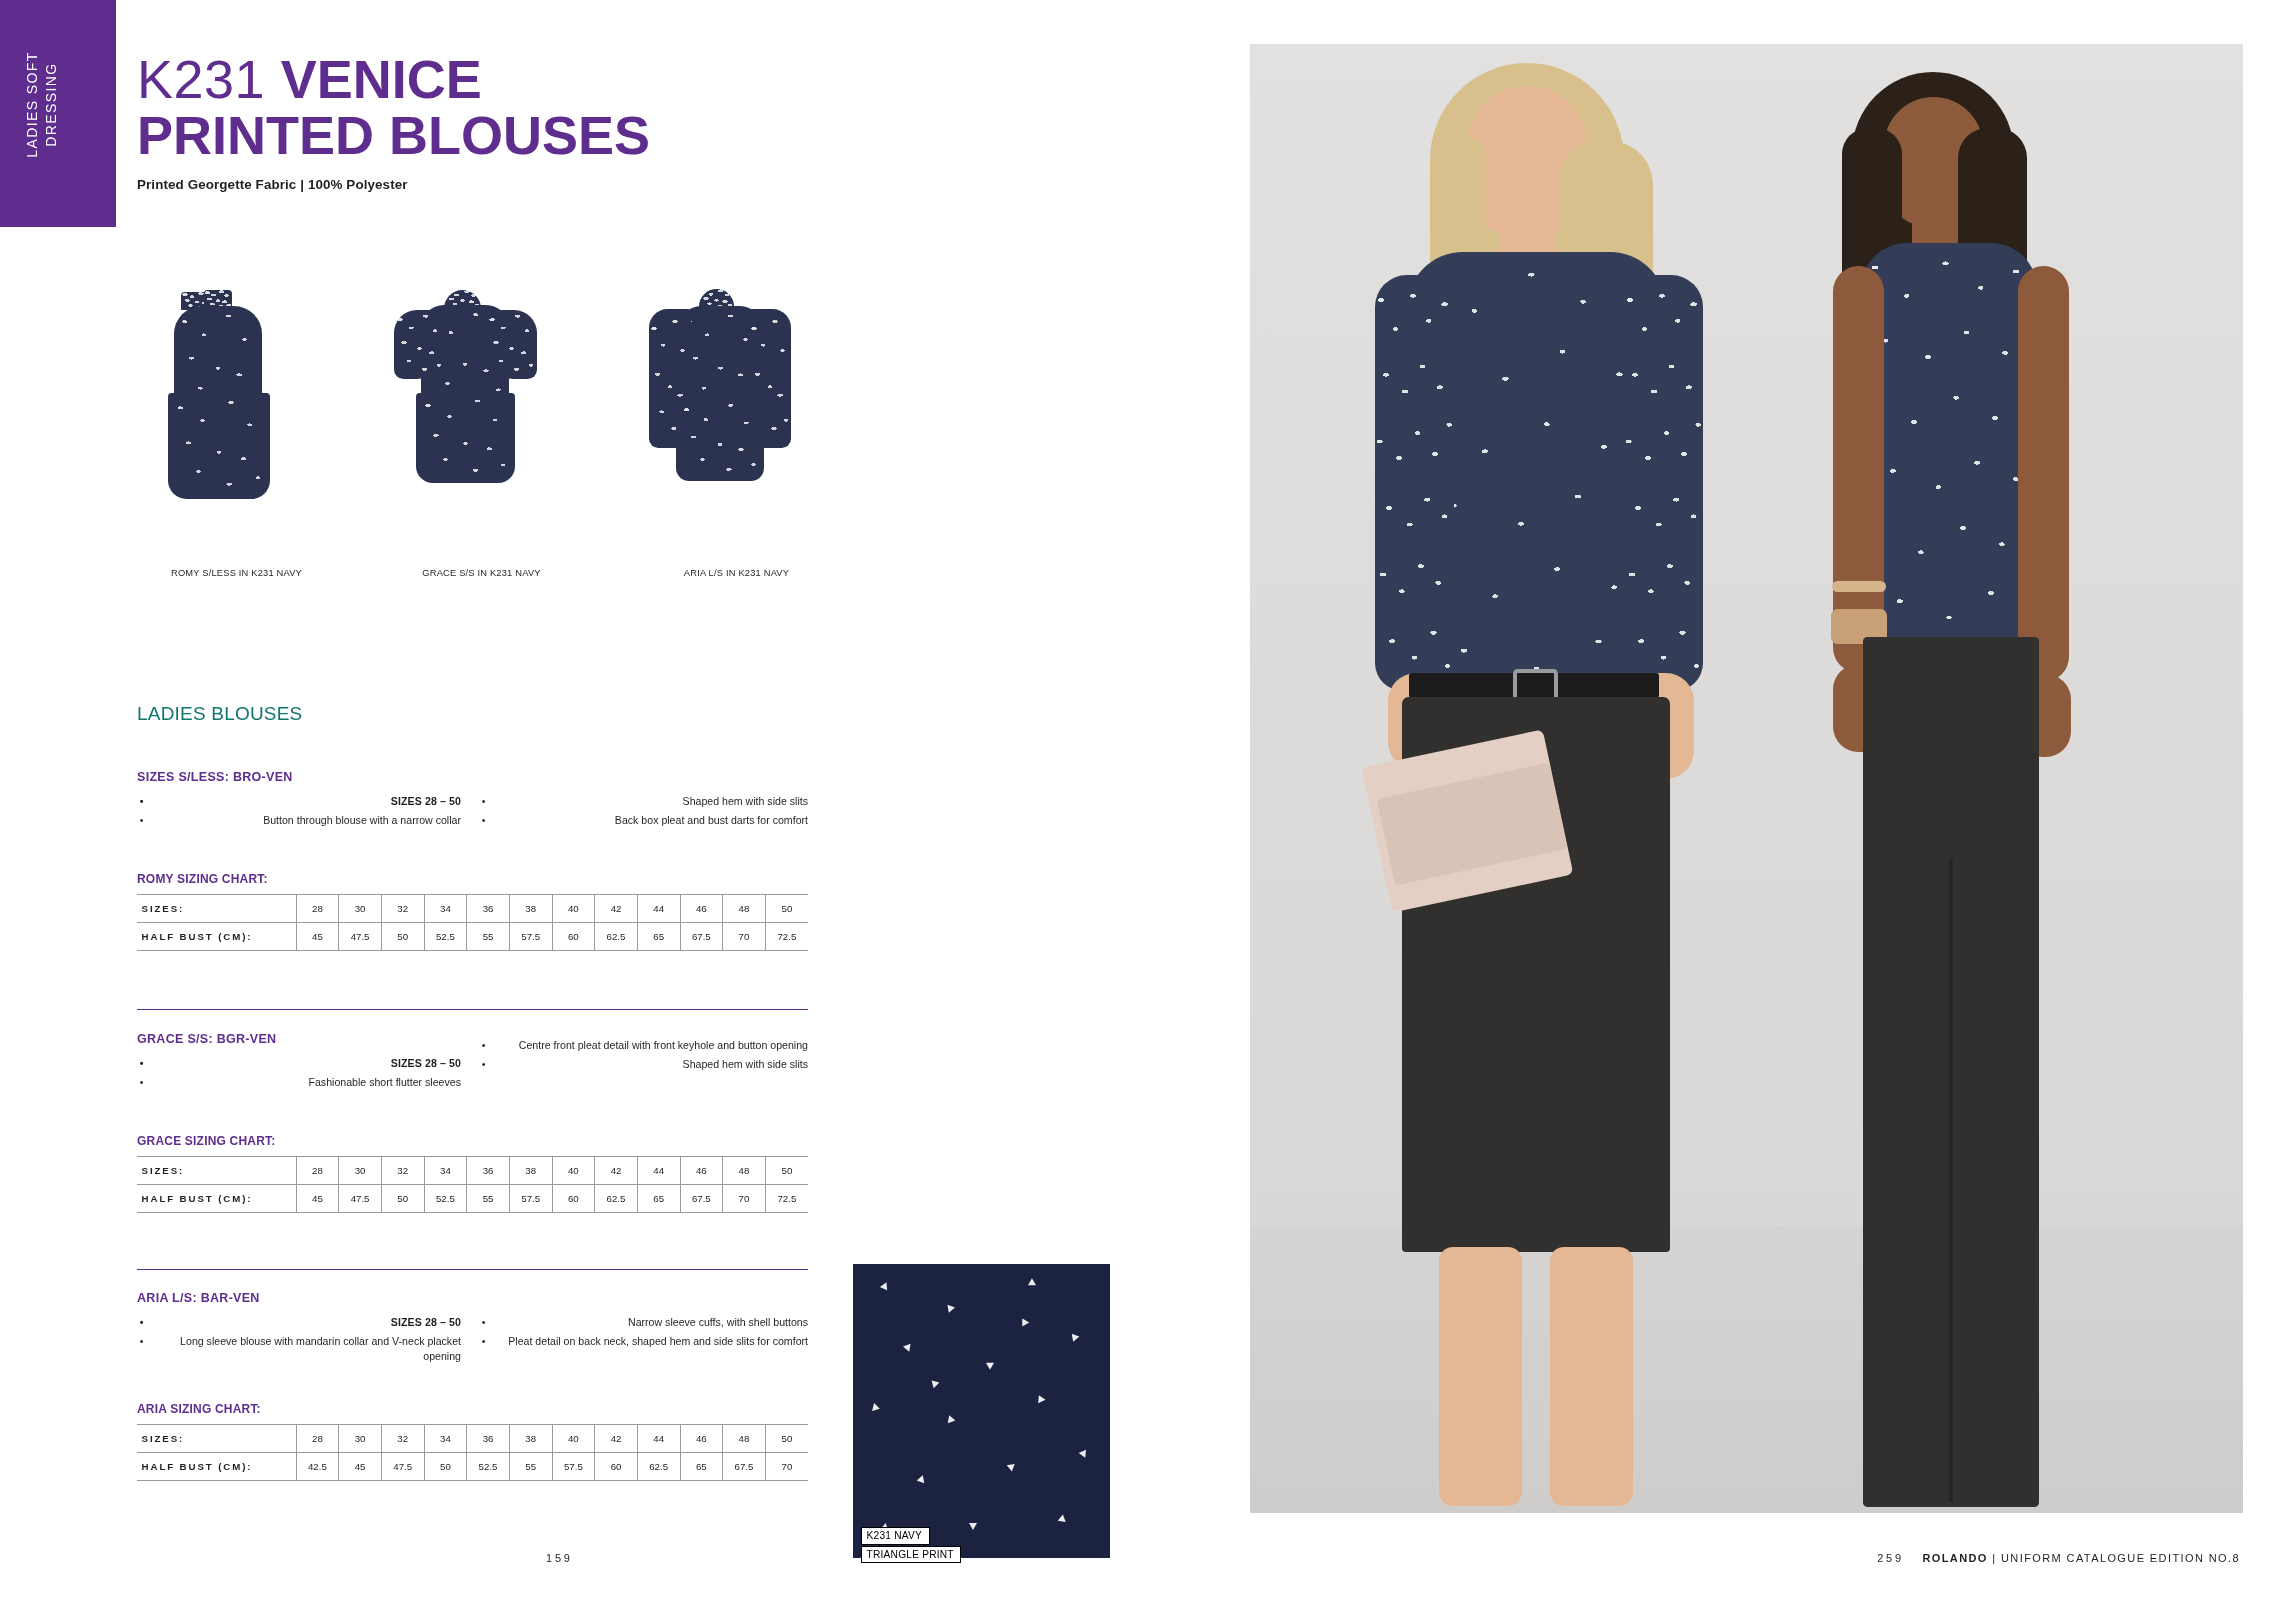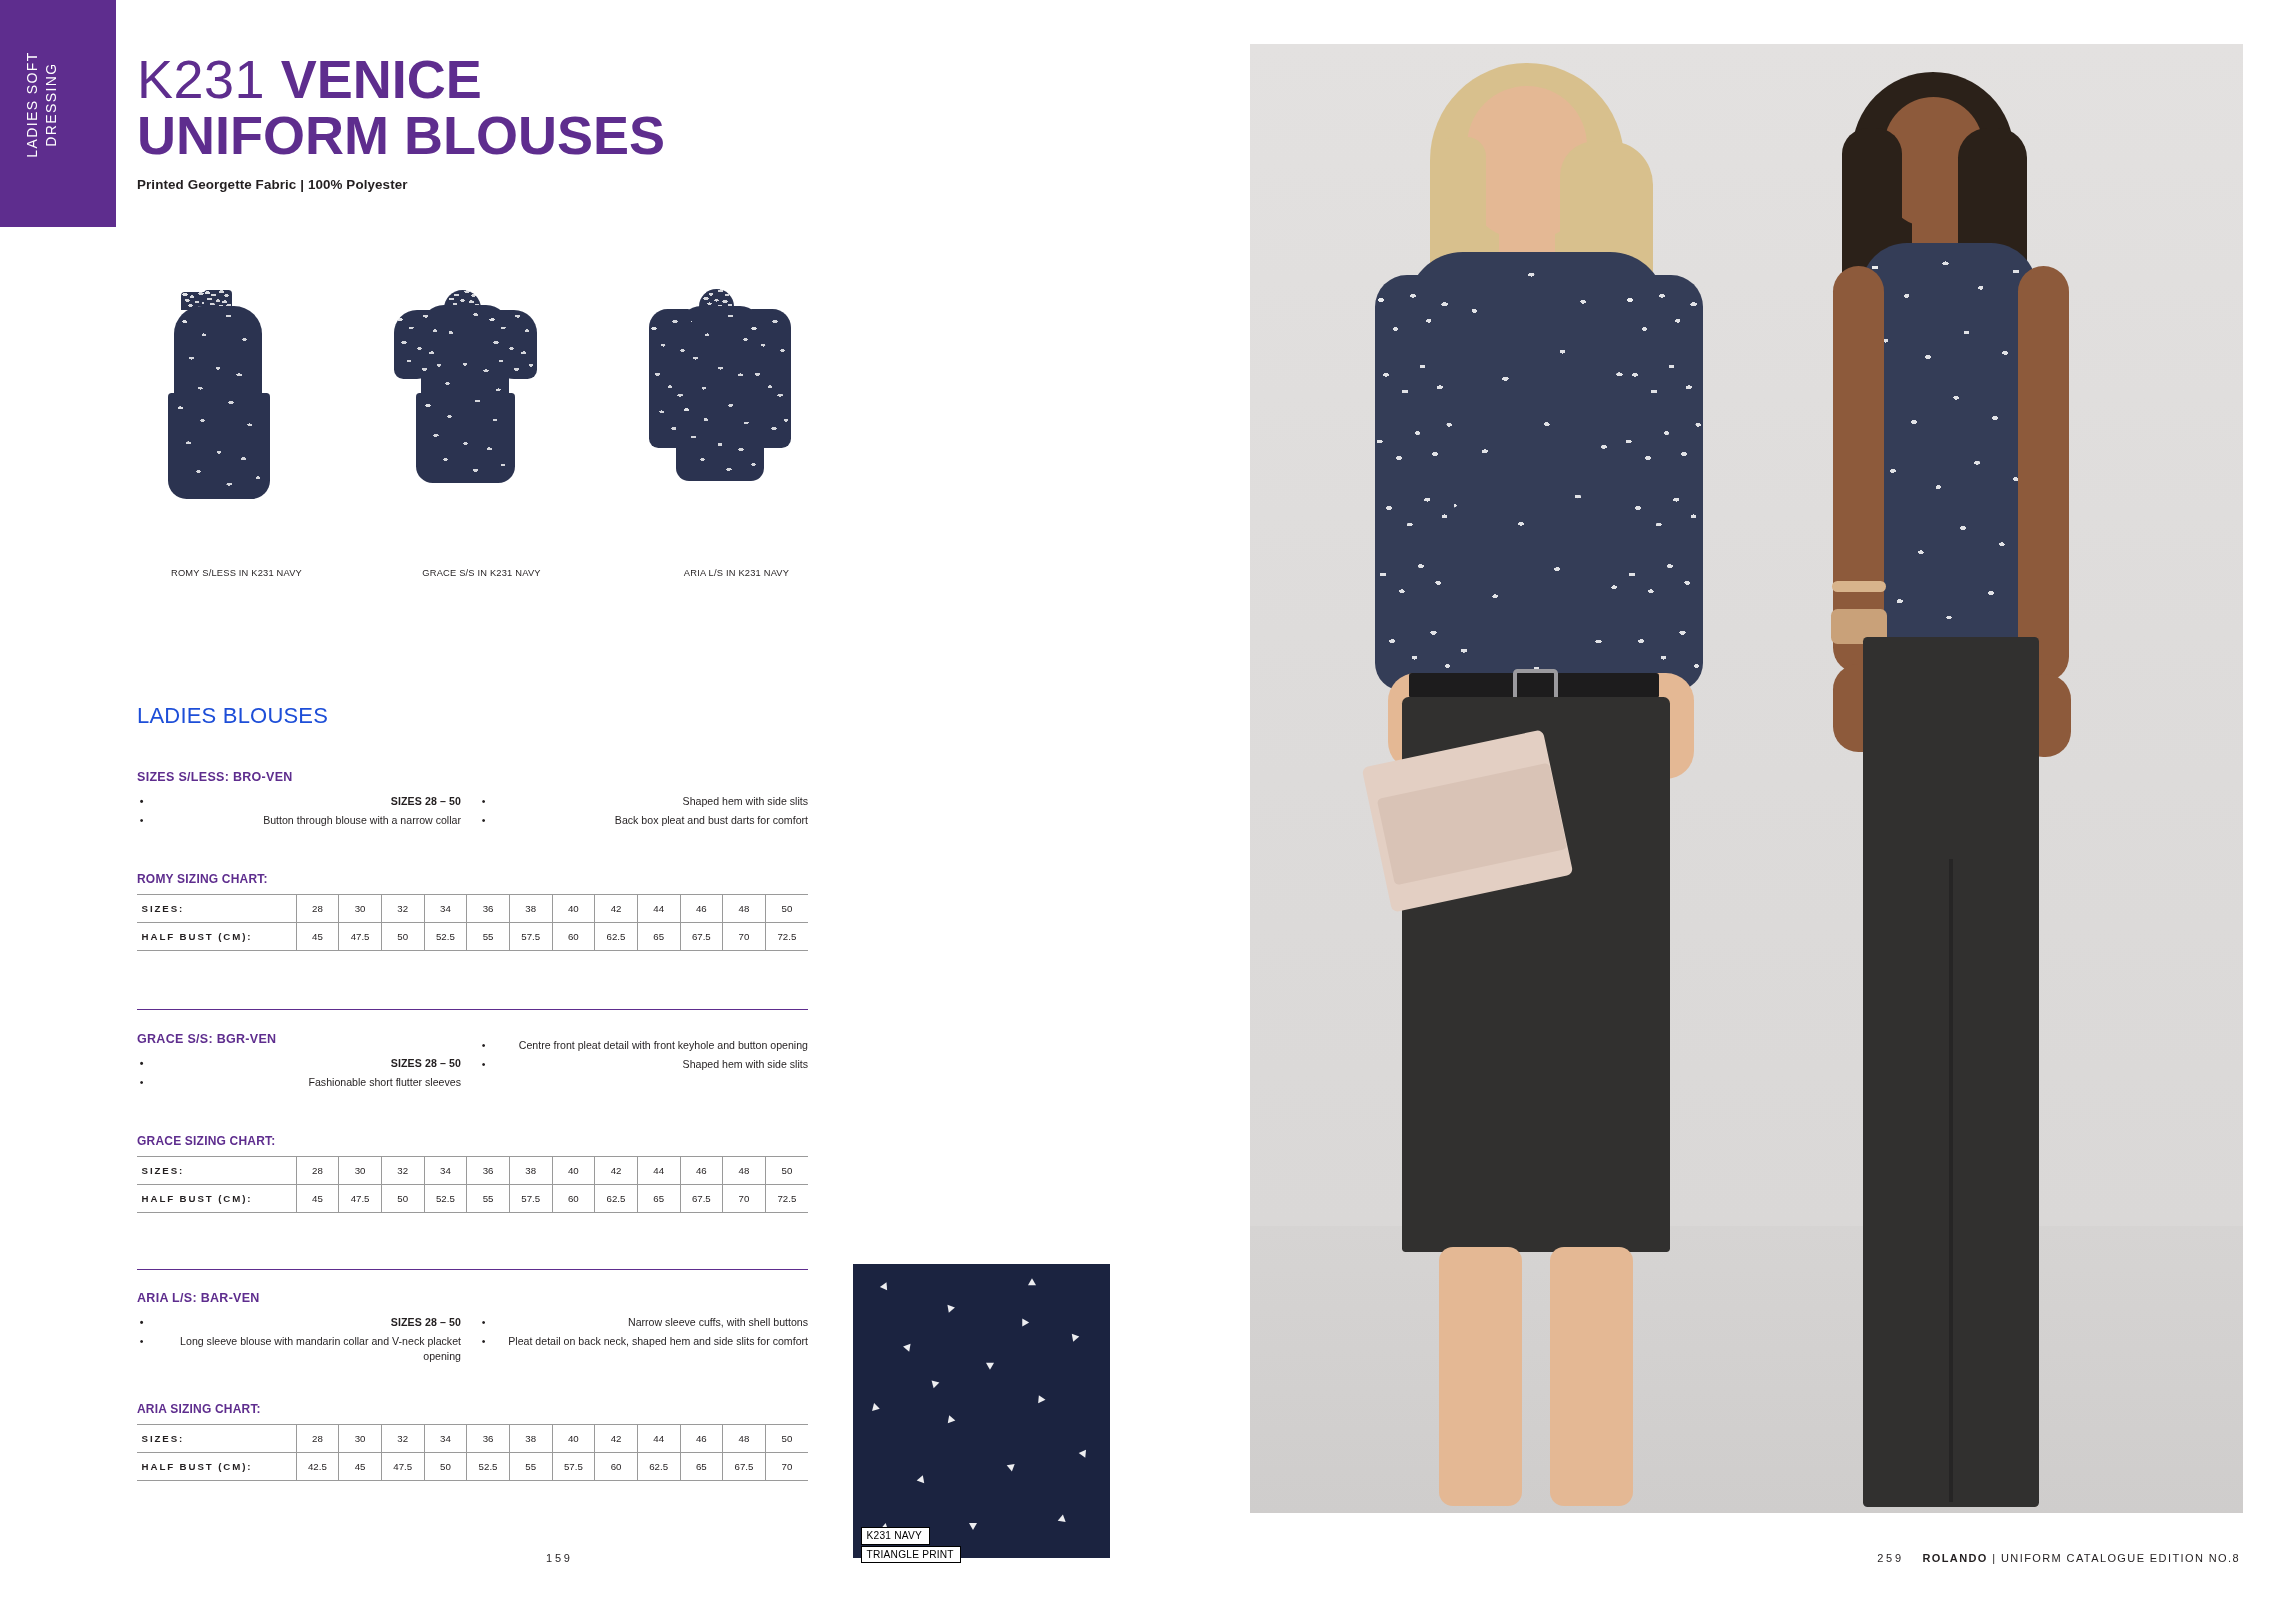--- a/index.html
+++ b/index.html
@@ -125,22 +125,22 @@
       radial-gradient(ellipse 2.8px 1.4px at 74% 62%, rgba(255,255,255,.8) 99%, transparent 100%),
       radial-gradient(ellipse 2.3px 1.4px at 30% 74%, rgba(255,255,255,.8) 99%, transparent 100%),
       radial-gradient(ellipse 2.8px 1.4px at 60% 86%, rgba(255,255,255,.8) 99%, transparent 100%),
       radial-gradient(ellipse 2.3px 1.4px at 88% 80%, rgba(255,255,255,.8) 99%, transparent 100%);
   }
 
   
   .sec-head {
     position: absolute;
     left: 137px; top: 703px;
-    font-size: 22px;
-    color: #1d4ed8;
+    font-size: 19px;
+    color: #0f766e;
     letter-spacing: 0.2px;
     font-weight: 400;
   }
 
   .block {
     position: absolute;
     left: 137px;
     width: 671px;
   }
   .blk-title {
@@ -345,21 +345,21 @@
       <span>LADIES SOFT</span><br>
       <span>DRESSING</span>
     </div>
   </div>
 
   <div class="title-block">
     <div class="title-line1">
       <span>K231</span>
       <b>VENICE</b>
     </div>
-    <div class="title-line2">UNIFORM BLOUSES</div>
+    <div class="title-line2">PRINTED BLOUSES</div>
     <div class="subtitle">Printed Georgette Fabric | 100% Polyester</div>
   </div>
 
   <div class="thumbs">
 
     <div class="thumb t1">
       <div class="shot">
         <div class="g-body" style="left:51px; top:4.6px; width:32px; height:18.5px; border-radius:3.7px 3.7px 0 0;"></div>
         <div class="g-body" style="left:74px; top:2.8px; width:28px; height:19.4px; border-radius:3.7px 3.7px 0 0;"></div>
         <div class="g-body" style="left:44px; top:18.5px; width:88px; height:111px; border-radius:28px 28px 5.6px 5.6px;"></div>

